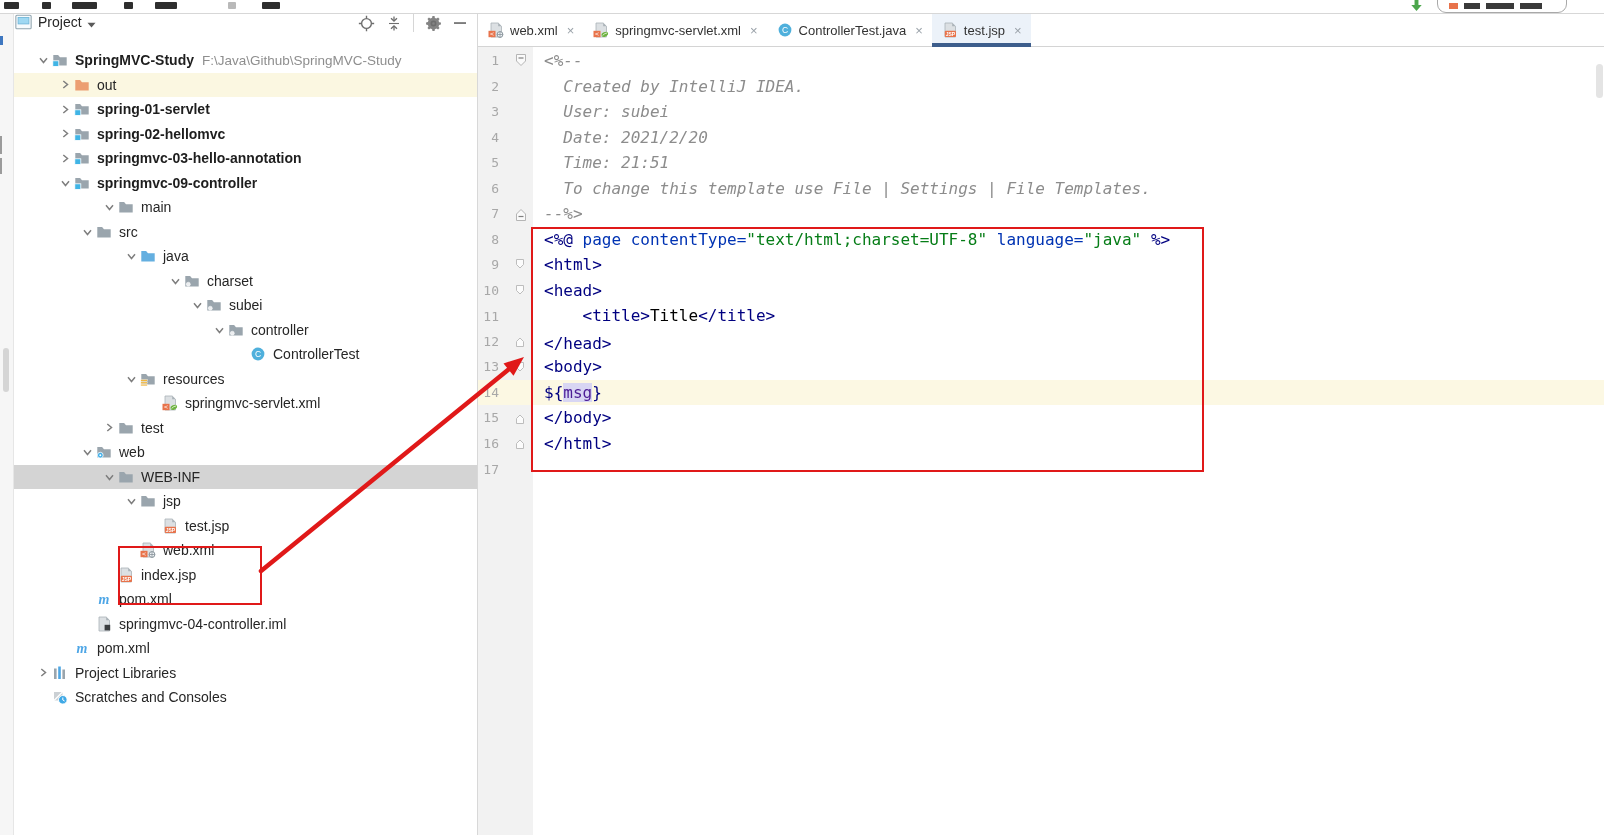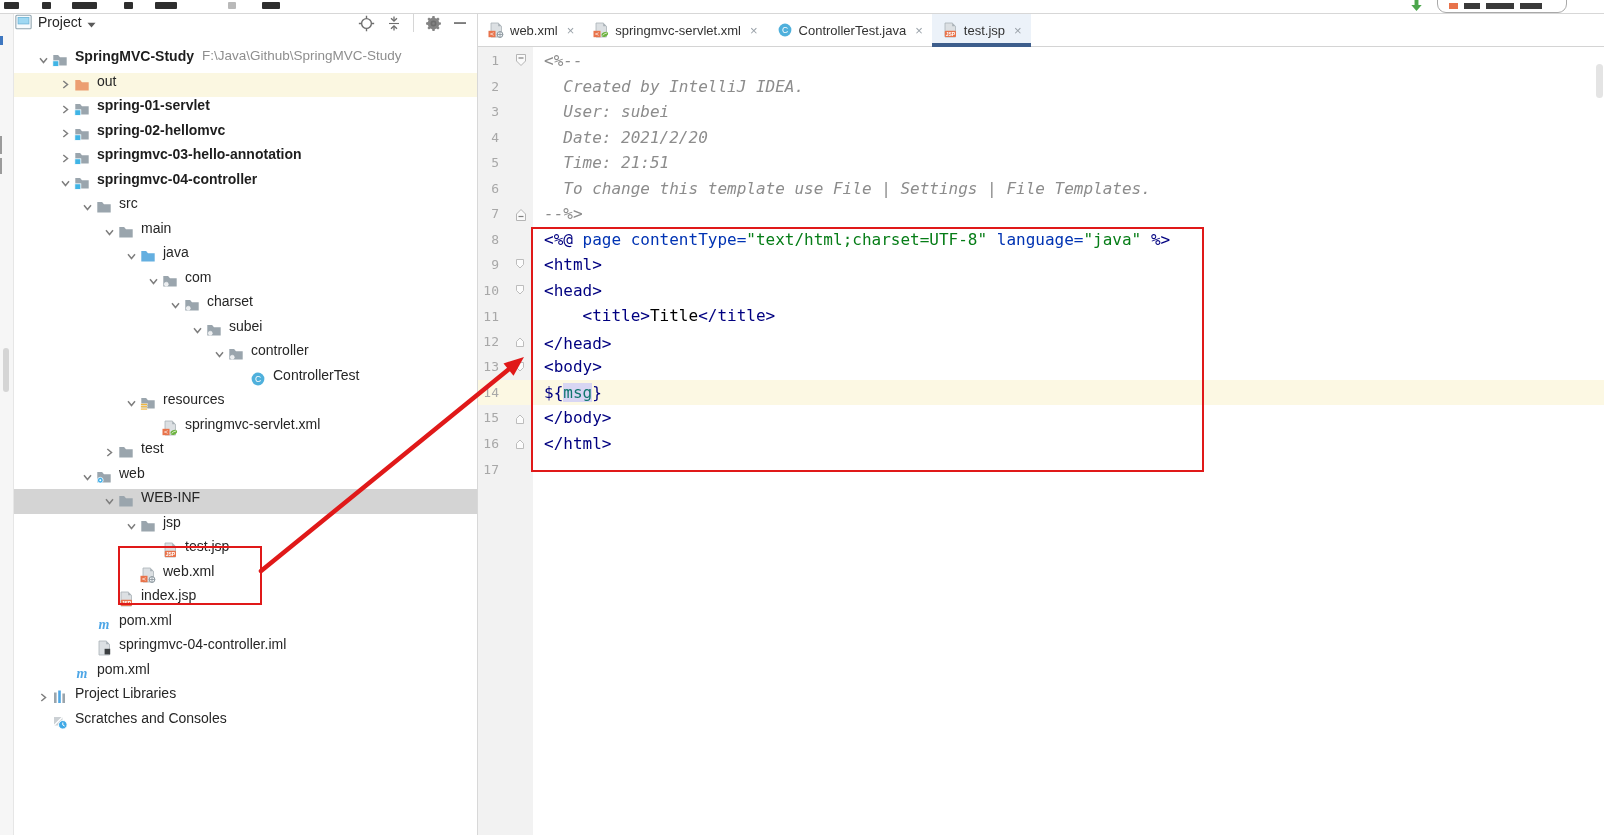--- a/index.html
+++ b/index.html
@@ -22,21 +22,21 @@
   .smark{position:absolute;background:#9B9B9B;}
 
   
   #projpanel{position:absolute;left:14px;top:14px;width:463px;bottom:0;background:#fff;}
   .phead{height:33px;display:flex;align-items:flex-start;padding-left:1px;}
   .ptitle{font-size:14px;color:#262626;margin:0 5px 0 6px;}
   .phicons{margin-left:auto;display:flex;align-items:center;gap:11px;padding-right:10px;}
   .phicons .hico{display:flex;align-items:center;color:#6E6E6E;}
   .vdiv{width:1px;height:18px;background:#D6D6D6;}
   #tree{position:absolute;left:0;right:0;top:34px;}
-  .trow{display:flex;height:24.5px;font-size:14px;color:#262626;
+  .trow{display:flex;align-items:center;height:24.5px;font-size:14px;color:#262626;
         white-space:nowrap;cursor:default;}
   .chev{width:18px;min-width:18px;display:flex;justify-content:center;align-items:center;}
   .ticon{width:18px;min-width:18px;display:flex;align-items:center;}
   .tlabel{margin-left:5px;}
   .tbold{font-weight:bold;color:#1E1E1E;}
   .tsuffix{color:#8E8E8E;margin-left:8px;font-size:13.5px;}
   .row-yellow{background:#FBF7E1;}
   .row-selected{background:#D4D4D4;}
 
   
@@ -57,21 +57,21 @@
           font-family:"DejaVu Sans Mono",monospace;font-size:13px;color:#A8A8A8;
           height:25.53px;line-height:25.53px;}
   .foldm{position:absolute;left:36px;z-index:2;height:25.53px;display:flex;align-items:center;}
   .codeline{position:absolute;left:66px;z-index:2;height:25.53px;line-height:25.53px;
             font-family:"DejaVu Sans Mono",monospace;font-size:16px;white-space:pre;}
   .c-comment{color:#8C8C8C;font-style:italic;}
   .c-tag{color:#000080;}
   .c-keyword{color:#0033B3;}
   .c-string{color:#067D17;}
   .c-text{color:#000;}
-  .c-el{color:#0f766e;background:#D8D6F3;}
+  .c-el{color:#4c1d95;background:#D8D6F3;}
   #edscroll{position:absolute;right:1px;top:50px;width:7px;height:34px;background:#E4E4E4;
             border-radius:4px;z-index:3;}
 
   
   .annbox{position:absolute;border:2px solid #E01919;z-index:30;pointer-events:none;}
   #annarrow{position:absolute;left:0;top:0;z-index:31;pointer-events:none;}
 </style>
 </head>
 <body>
 
@@ -221,74 +221,60 @@
           <svg width="11" height="10" viewBox="0 0 10 10" fill="none" stroke="#7E7E7E" stroke-width="1.5">
             <path d="M1.5 3.3L5 7.5L8.5 3.3"></path>
           </svg>
         </span>
         <span class="ticon">
           <svg width="16" height="16" viewBox="0 0 16 16">
             <path d="M1.3 3h4.8l1.9 2.2h6.7v8.3H1.3z" fill="#9AA5AD"></path>
             <rect x="0.8" y="8.8" width="6" height="5.6" fill="#40B4E5" stroke="#fff" stroke-width="0.8"></rect>
           </svg>
         </span>
-        <span class="tlabel tbold">springmvc-04-controller</span>
+        <span class="tlabel tbold">springmvc-09-controller</span>
+      </div>
+      <div class="trow" style="padding-left:86px">
+        <span class="chev">
+          <svg width="11" height="10" viewBox="0 0 10 10" fill="none" stroke="#7E7E7E" stroke-width="1.5">
+            <path d="M1.5 3.3L5 7.5L8.5 3.3"></path>
+          </svg>
+        </span>
+        <span class="ticon">
+          <svg width="16" height="16" viewBox="0 0 16 16">
+            <path d="M1.3 3h4.8l1.9 2.2h6.7v8.3H1.3z" fill="#9AA5AD"></path>
+          </svg>
+        </span>
+        <span class="tlabel">main</span>
       </div>
       <div class="trow" style="padding-left:64px">
         <span class="chev">
           <svg width="11" height="10" viewBox="0 0 10 10" fill="none" stroke="#7E7E7E" stroke-width="1.5">
             <path d="M1.5 3.3L5 7.5L8.5 3.3"></path>
           </svg>
         </span>
         <span class="ticon">
           <svg width="16" height="16" viewBox="0 0 16 16">
             <path d="M1.3 3h4.8l1.9 2.2h6.7v8.3H1.3z" fill="#9AA5AD"></path>
           </svg>
         </span>
         <span class="tlabel">src</span>
       </div>
-      <div class="trow" style="padding-left:86px">
-        <span class="chev">
-          <svg width="11" height="10" viewBox="0 0 10 10" fill="none" stroke="#7E7E7E" stroke-width="1.5">
-            <path d="M1.5 3.3L5 7.5L8.5 3.3"></path>
-          </svg>
-        </span>
-        <span class="ticon">
-          <svg width="16" height="16" viewBox="0 0 16 16">
-            <path d="M1.3 3h4.8l1.9 2.2h6.7v8.3H1.3z" fill="#9AA5AD"></path>
-          </svg>
-        </span>
-        <span class="tlabel">main</span>
-      </div>
       <div class="trow" style="padding-left:108px">
         <span class="chev">
           <svg width="11" height="10" viewBox="0 0 10 10" fill="none" stroke="#7E7E7E" stroke-width="1.5">
             <path d="M1.5 3.3L5 7.5L8.5 3.3"></path>
           </svg>
         </span>
         <span class="ticon">
           <svg width="16" height="16" viewBox="0 0 16 16">
             <path d="M1.3 3h4.8l1.9 2.2h6.7v8.3H1.3z" fill="#64AFE0"></path>
           </svg>
         </span>
         <span class="tlabel">java</span>
-      </div>
-      <div class="trow" style="padding-left:130px">
-        <span class="chev">
-          <svg width="11" height="10" viewBox="0 0 10 10" fill="none" stroke="#7E7E7E" stroke-width="1.5">
-            <path d="M1.5 3.3L5 7.5L8.5 3.3"></path>
-          </svg>
-        </span>
-        <span class="ticon">
-          <svg width="16" height="16" viewBox="0 0 16 16">
-            <path d="M1.3 3h4.8l1.9 2.2h6.7v8.3H1.3z" fill="#9AA5AD"></path>
-            <circle cx="4.3" cy="11.2" r="2" fill="#ECEEF0" stroke="#fff" stroke-width="0.5"></circle>
-          </svg>
-        </span>
-        <span class="tlabel">com</span>
       </div>
       <div class="trow" style="padding-left:152px">
         <span class="chev">
           <svg width="11" height="10" viewBox="0 0 10 10" fill="none" stroke="#7E7E7E" stroke-width="1.5">
             <path d="M1.5 3.3L5 7.5L8.5 3.3"></path>
           </svg>
         </span>
         <span class="ticon">
           <svg width="16" height="16" viewBox="0 0 16 16">
             <path d="M1.3 3h4.8l1.9 2.2h6.7v8.3H1.3z" fill="#9AA5AD"></path>

